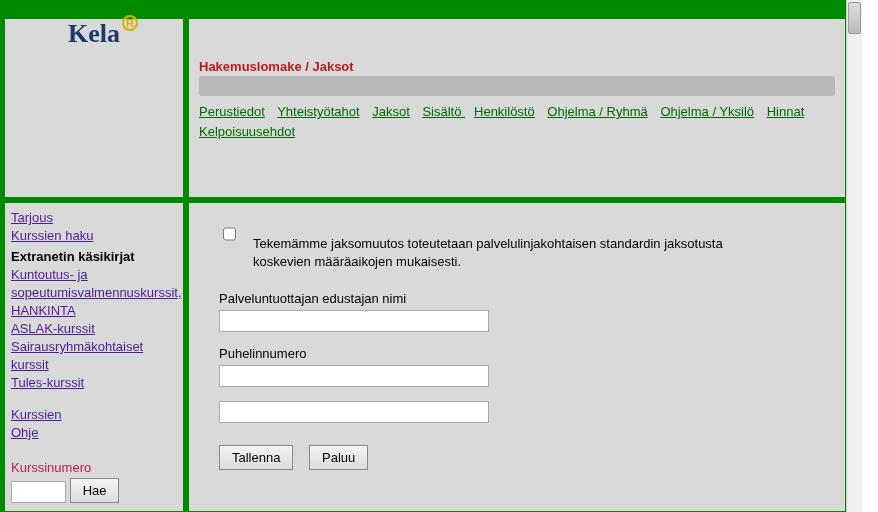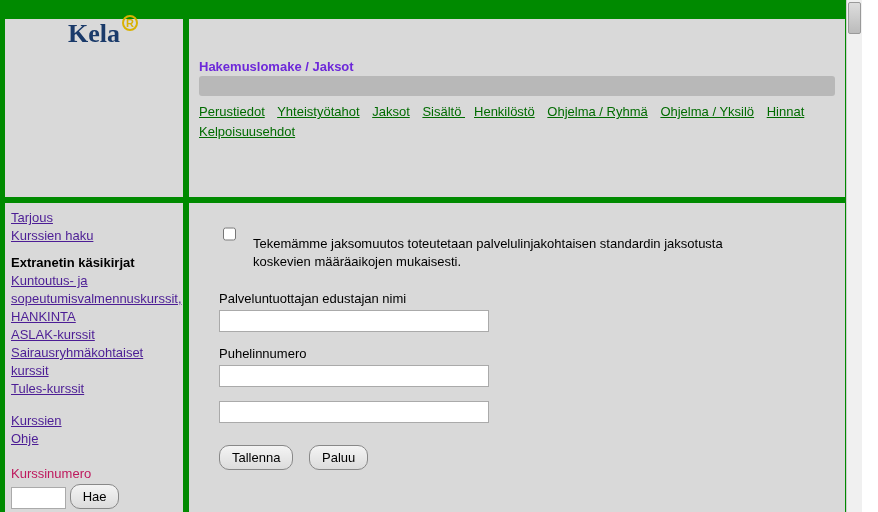--- a/index.html
+++ b/index.html
@@ -85,21 +85,21 @@
     font-family: Arial;
     font-weight: bold;
   }
   .header-cell {
     padding: 40px 10px 8px 10px;
     position: relative;
   }
   .page-title {
     font-weight: bold;
     font-size: 13px;
-    color: #6d28d9;
+    color: #b91c1c;
     margin-bottom: 2px;
   }
   .grey-strip {
     height: 20px;
     background: #b8b8b8;
     border-radius: 3px;
     margin-bottom: 6px;
   }
   .tabs a {
     color: #006b00;
@@ -117,21 +117,21 @@
   .sidebar-cell a {
     color: #4c1d95;
     text-decoration: underline;
     display: block;
     line-height: 18px;
   }
   .sidebar-head {
     font-weight: bold;
     color: #000;
     text-decoration: none !important;
-    margin-top: 10px;
+    margin-top: 4px;
     margin-bottom: 2px;
     display: block;
   }
   .spacer { height: 14px; }
   .searchrow {
     margin-top: 18px;
   }
   .searchrow label {
     display: block;
     color: #be185d;
@@ -142,21 +142,21 @@
     height: 22px;
     border: 1px solid #aaa;
     background: #fff;
     padding: 2px 3px;
     font-size: 13px;
     vertical-align: middle;
   }
   .btn {
     background: linear-gradient(#f4f4f4,#dcdcdc);
     border: 1px solid #888;
-    border-radius: 10px;
+    border-radius: 0;
     padding: 4px 12px;
     font-size: 13px;
     cursor: pointer;
     font-family: inherit;
   }
   .main-cell {
     padding: 22px 30px;
     background: #d9d9d9;
     min-height: 310px;
   }

